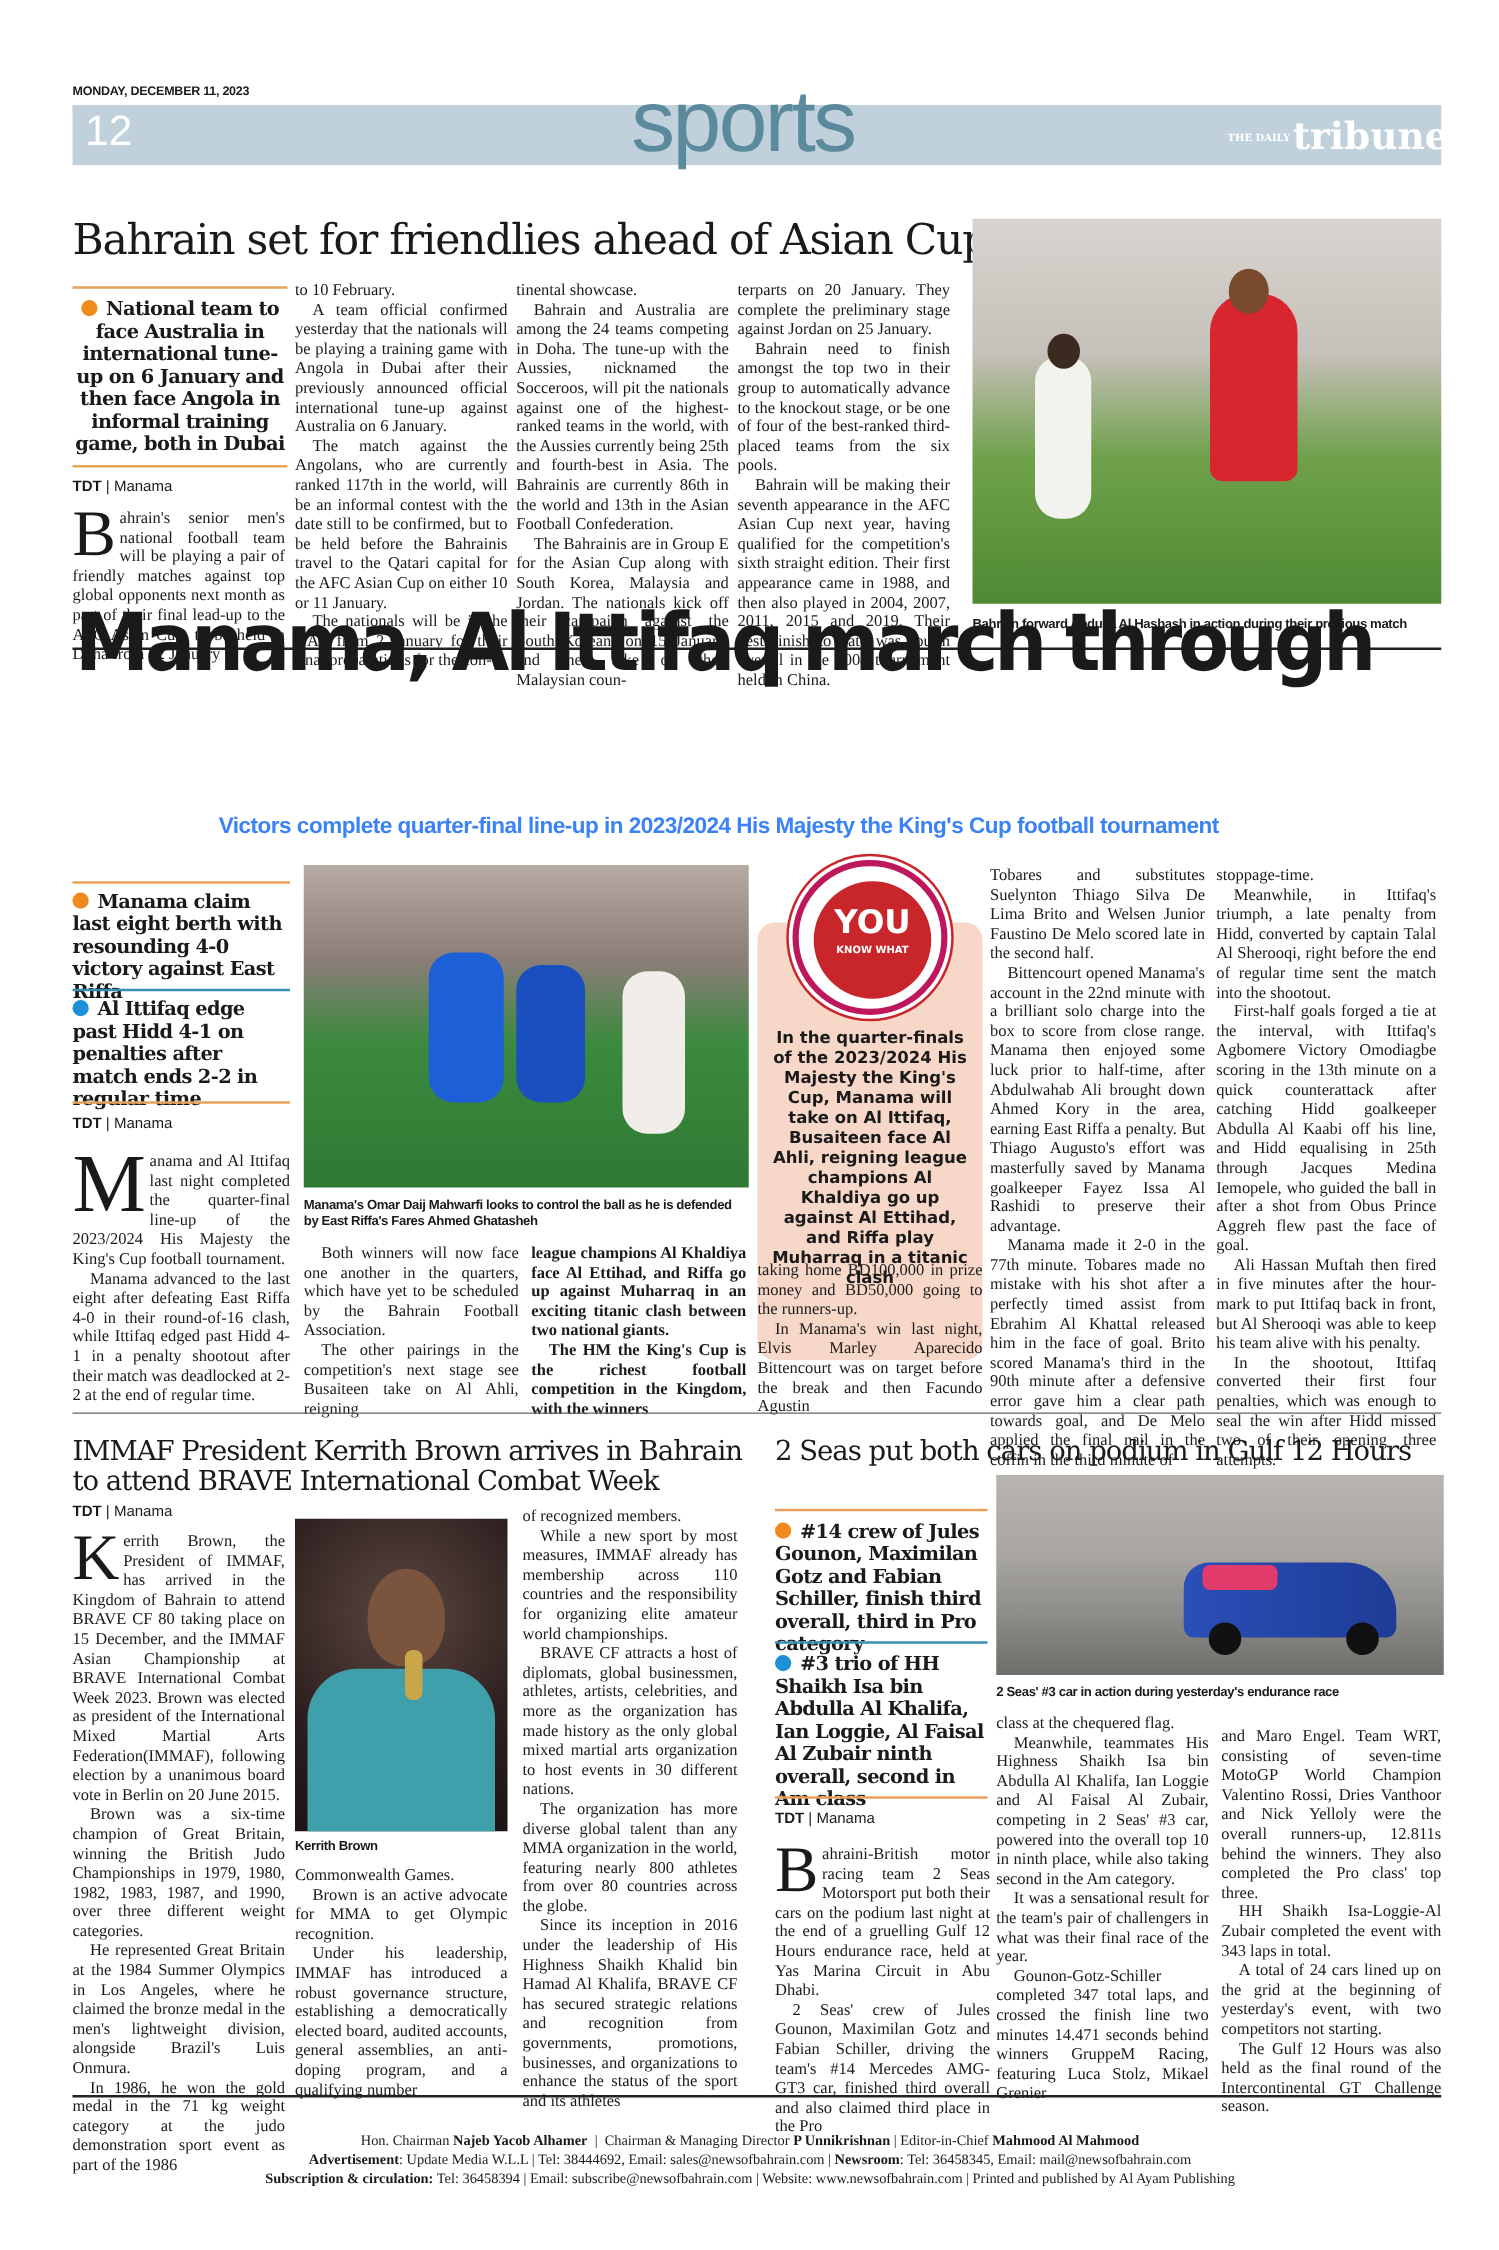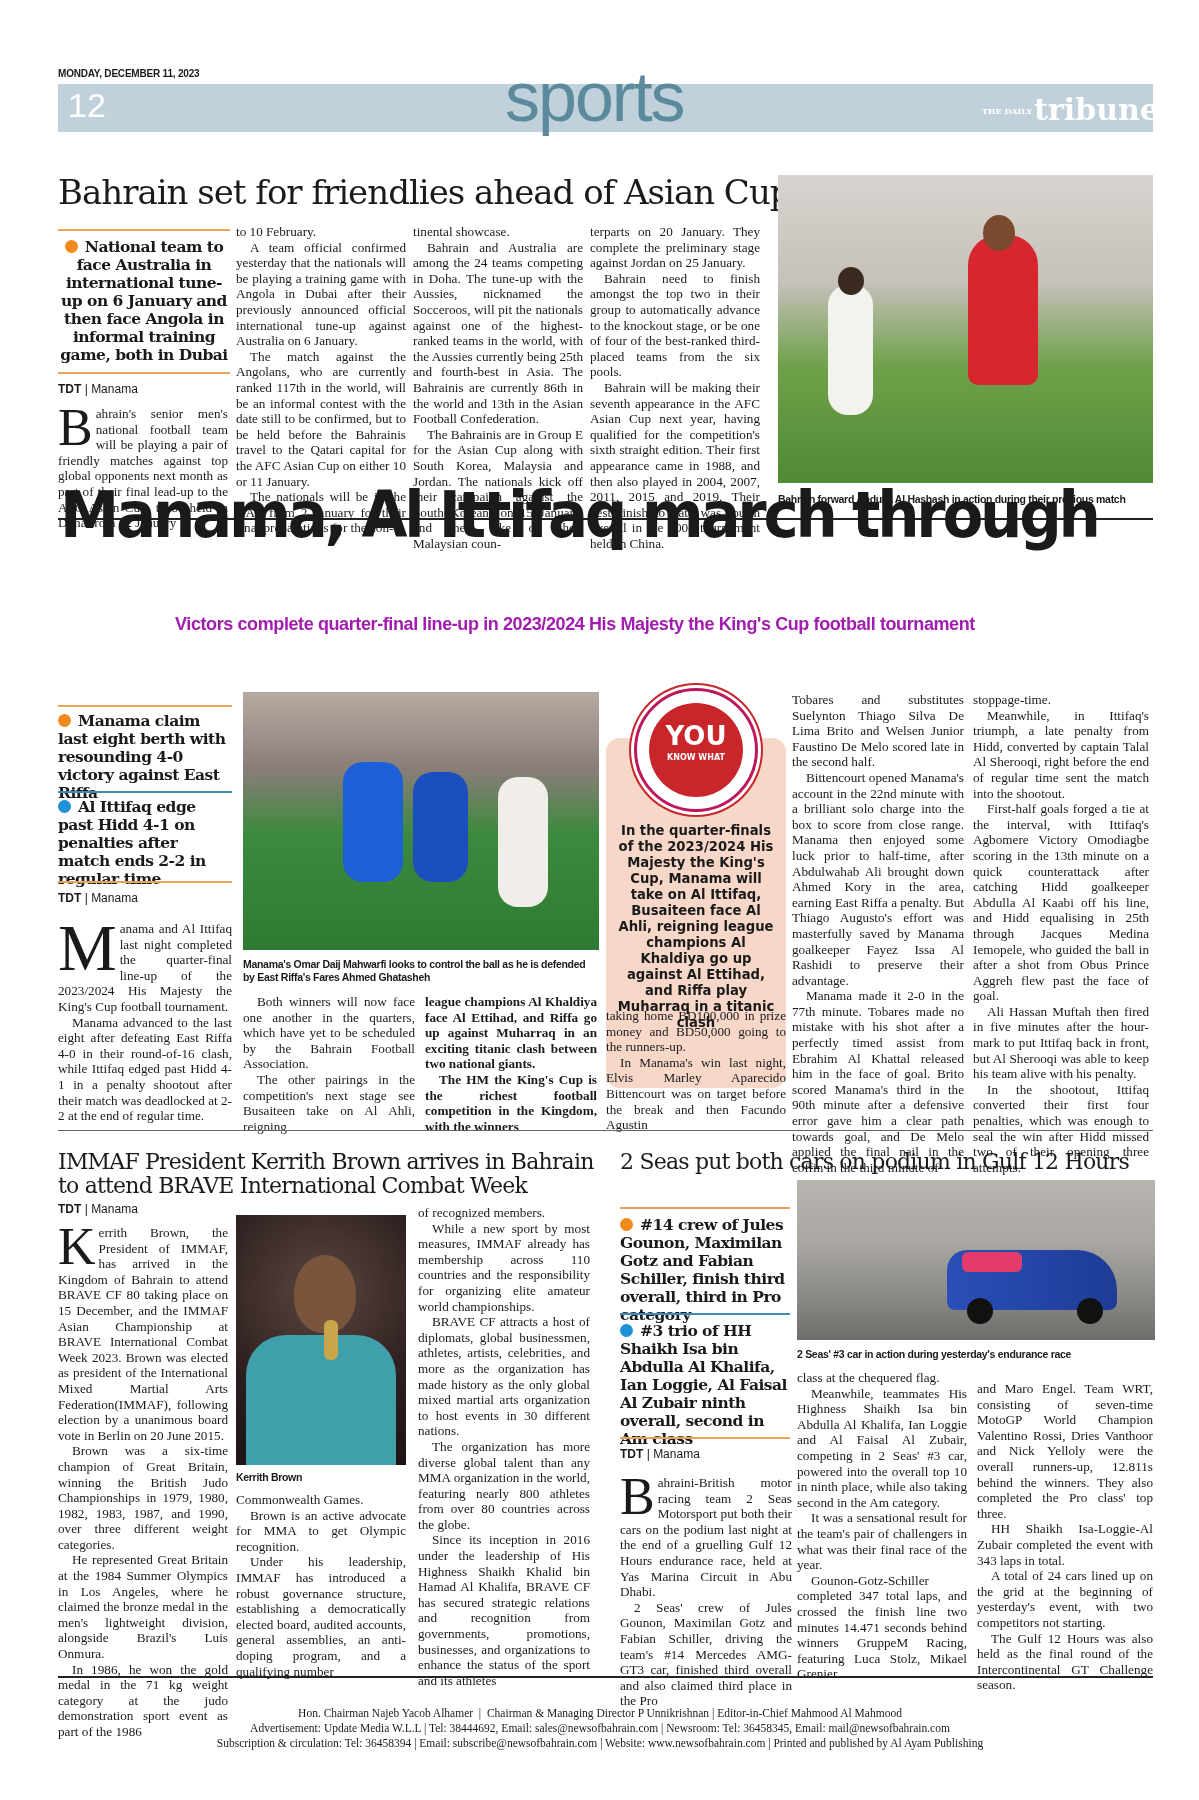--- a/index.html
+++ b/index.html
@@ -19,31 +19,31 @@
   .bullet { display: inline-block; width: 13px; height: 13px; border-radius: 50%; margin-right: 7px; vertical-align: -1px; }
   .rule-or { height: 2px; background: #e6a25a; }
   .rule-bl { height: 2px; background: #3a8db5; }
   .byline { font-family: "Liberation Sans", sans-serif; font-size: 12px; }
   .byline b { font-weight: bold; }
   .drop { float: left; font-size: 52px; line-height: 40px; margin: 2px 3px 0 0; font-family: "Liberation Serif", serif; }
   .caption { font-family: "Liberation Sans", sans-serif; font-weight: bold; font-size: 10.5px; letter-spacing: -0.3px; }
   .photo { overflow: hidden; }
   .hr { height: 1px; background: #333; }
   .mainhead { left: 60px; top: 478px; font-family: "DejaVu Sans", sans-serif; font-weight: bold; font-size: 64px; letter-spacing: -3.5px; transform: scaleX(0.93); transform-origin: left; white-space: nowrap; }
-  .subhead { left: 175px; top: 614px; font-family: "Liberation Sans", sans-serif; font-weight: bold; font-size: 18px; color: #a21caf; letter-spacing: -0.4px; }
+  .subhead { left: 175px; top: 650px; font-family: "Liberation Sans", sans-serif; font-weight: bold; font-size: 18px; color: #3b82f6; letter-spacing: -0.4px; }
   .ykw { left: 606px; top: 688px; width: 180px; height: 402px; }
   .ykw-box { position: absolute; left: 0; top: 50px; width: 180px; height: 350px; background: #f6d7c8; border-radius: 14px; }
-  .ykw-circle { position: absolute; left: 28px; top: 0; width: 124px; height: 124px; border-radius: 50%; background: #fff; border: 3px solid #be185d; box-shadow: 0 0 0 3px #fff, 0 0 0 5px #c9262c; }
+  .ykw-circle { position: absolute; left: 28px; top: 0; width: 124px; height: 124px; border-radius: 50%; background: #fff; border: 5px solid #be185d; box-shadow: 0 0 0 3px #fff, 0 0 0 5px #c9262c; }
   .ykw-inner { position: absolute; left: 12px; top: 12px; width: 94px; height: 94px; border-radius: 50%; background: #c9262c; color: #fff; text-align: center; font-family: "DejaVu Sans", sans-serif; }
   .ykw-you { font-size: 26px; font-weight: bold; margin-top: 20px; display: block; line-height: 1; }
   .ykw-kw { font-size: 8px; font-weight: bold; display: block; margin-top: 4px; }
   .ykw-text { position: absolute; left: 8px; top: 135px; width: 164px; text-align: center; font-family: "DejaVu Sans", sans-serif; font-weight: bold; font-size: 13.2px; line-height: 16px; color: #1a1a1a; }
   .head3 { font-family: "DejaVu Serif", serif; font-size: 22px; line-height: 24px; letter-spacing: -0.8px; }
   .footer { left: 60px; top: 1706px; width: 1080px; text-align: center; font-family: "Liberation Serif", serif; font-size: 11.5px; line-height: 15px; }
-  .footer b { font-weight: normal; }
+  .footer b { font-weight: bold; }
 </style>
 </head>
 <body>
 
 <div class="abs dateline">MONDAY, DECEMBER 11, 2023</div>
 <div class="abs banner"></div>
 <div class="abs pageno">12</div>
 <div class="abs section">sports</div>
 <div class="abs brand"><small>THE DAILY</small><span>tribune</span></div>
 

